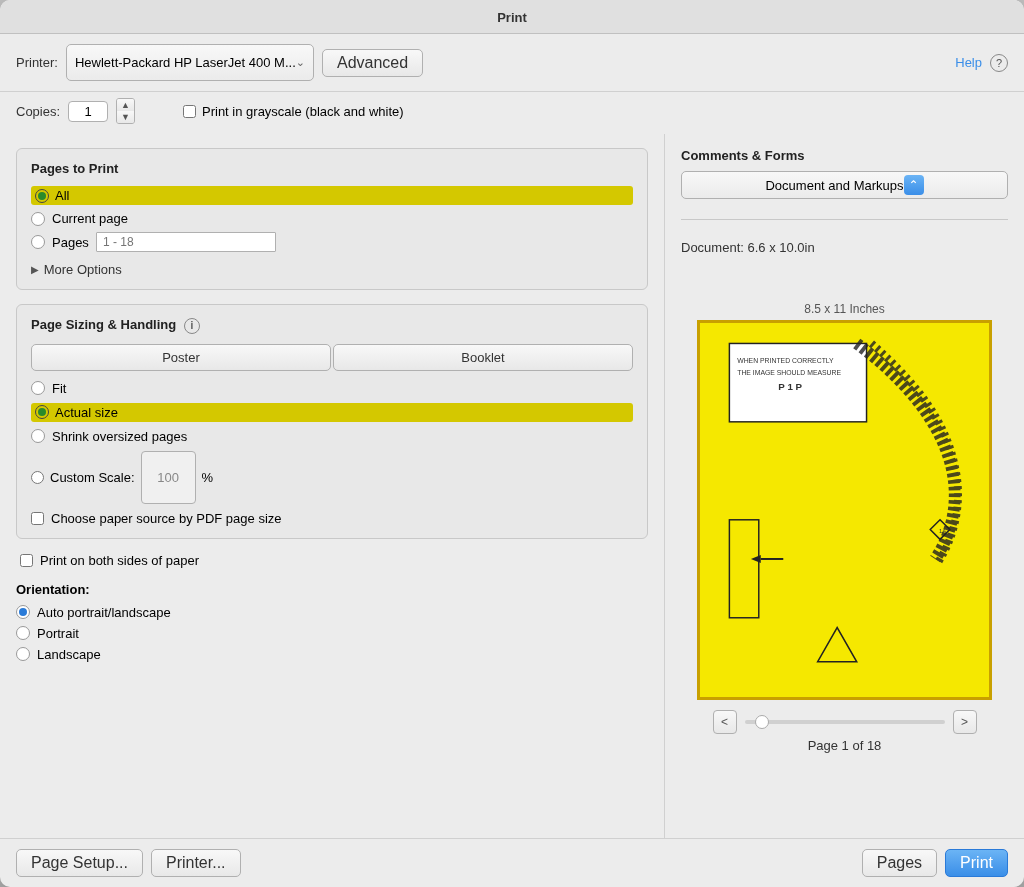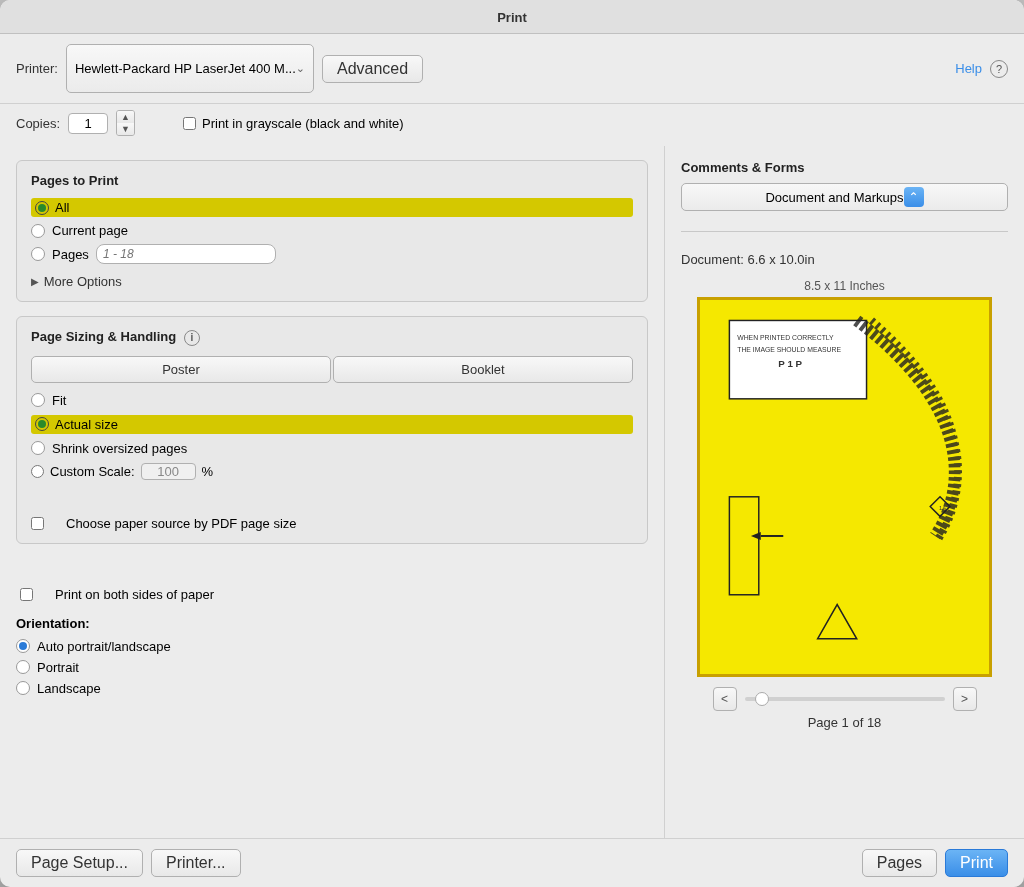--- a/index.html
+++ b/index.html
@@ -55,21 +55,21 @@
     .label {
       font-size: 13px;
       color: #333;
     }
     .printer-select {
       display: flex;
       align-items: center;
       background: white;
       border: 1px solid #b0b0b0;
       border-radius: 5px;
-      padding: 16px 8px;
+      padding: 10px 8px;
       min-width: 240px;
       font-size: 13px;
       cursor: pointer;
       justify-content: space-between;
       background: linear-gradient(to bottom, #f8f8f8, #ebebeb);
     }
     .printer-select .arrow {
       color: #666;
       font-size: 11px;
     }
@@ -204,27 +204,26 @@
       border-radius: 3px;
       padding: 2px 8px 2px 4px;
       display: inline-flex;
       align-items: center;
       gap: 6px;
       font-size: 13px;
       font-weight: 500;
     }
     .pages-input {
       border: 1px solid #b0b0b0;
-      border-radius: 8px;
+      border-radius: 1px;
       background: white;
       padding: 2px 6px;
       font-size: 12px;
       width: 180px;
       color: #999;
-      font-style: italic;
     }
     .more-options {
       display: flex;
       align-items: center;
       gap: 5px;
       cursor: pointer;
       color: #333;
       font-size: 13px;
       margin-top: 4px;
     }
@@ -260,33 +259,32 @@
     }
     .custom-scale-row {
       display: flex;
       align-items: center;
       gap: 6px;
     }
     .scale-input {
       border: 1px solid #b0b0b0;
       border-radius: 4px;
       background: #f0f0f0;
-      padding: 0 6px;
+      padding: 18px 6px;
       font-size: 13px;
       width: 55px;
       text-align: center;
       color: #888;
     }
     .checkbox-item {
       display: flex;
       align-items: center;
-      gap: 22px;
-      cursor: pointer;
-      font-size: 13px;
-      margin-top: 29px;
+      gap: 7px;
+      cursor: pointer;
+      font-size: 13px;
     }
     .checkbox-item input[type="checkbox"] {
       width: 13px;
       height: 13px;
       cursor: pointer;
     }
     .divider {
       border: none;
       border-top: 1px solid #c8c8c8;
       margin: 10px 0;
@@ -342,20 +340,21 @@
     }
     .preview-area {
       display: flex;
       flex-direction: column;
       align-items: center;
       gap: 4px;
     }
     .preview-label {
       font-size: 12px;
       color: #555;
+      margin-top: 35px;
     }
     .doc-info {
       font-size: 13px;
       color: #333;
       margin-bottom: 2px;
     }
     .preview-frame {
       border: 3px solid #c8a000;
       background: #f5e800;
       width: 295px;

